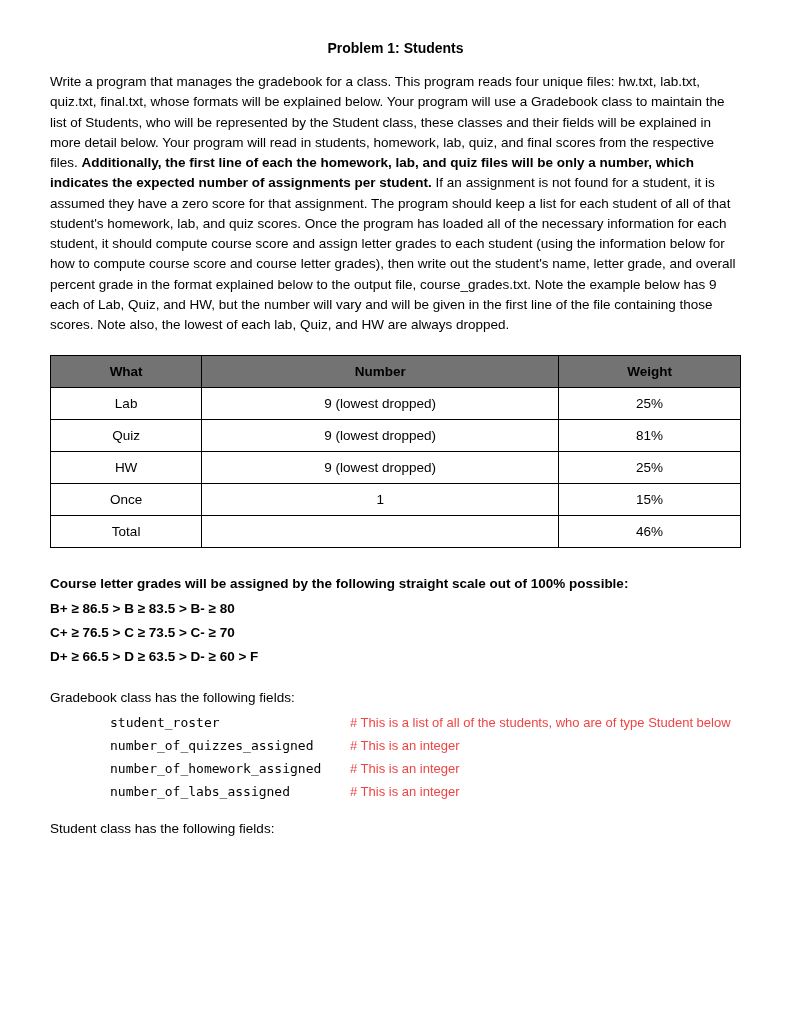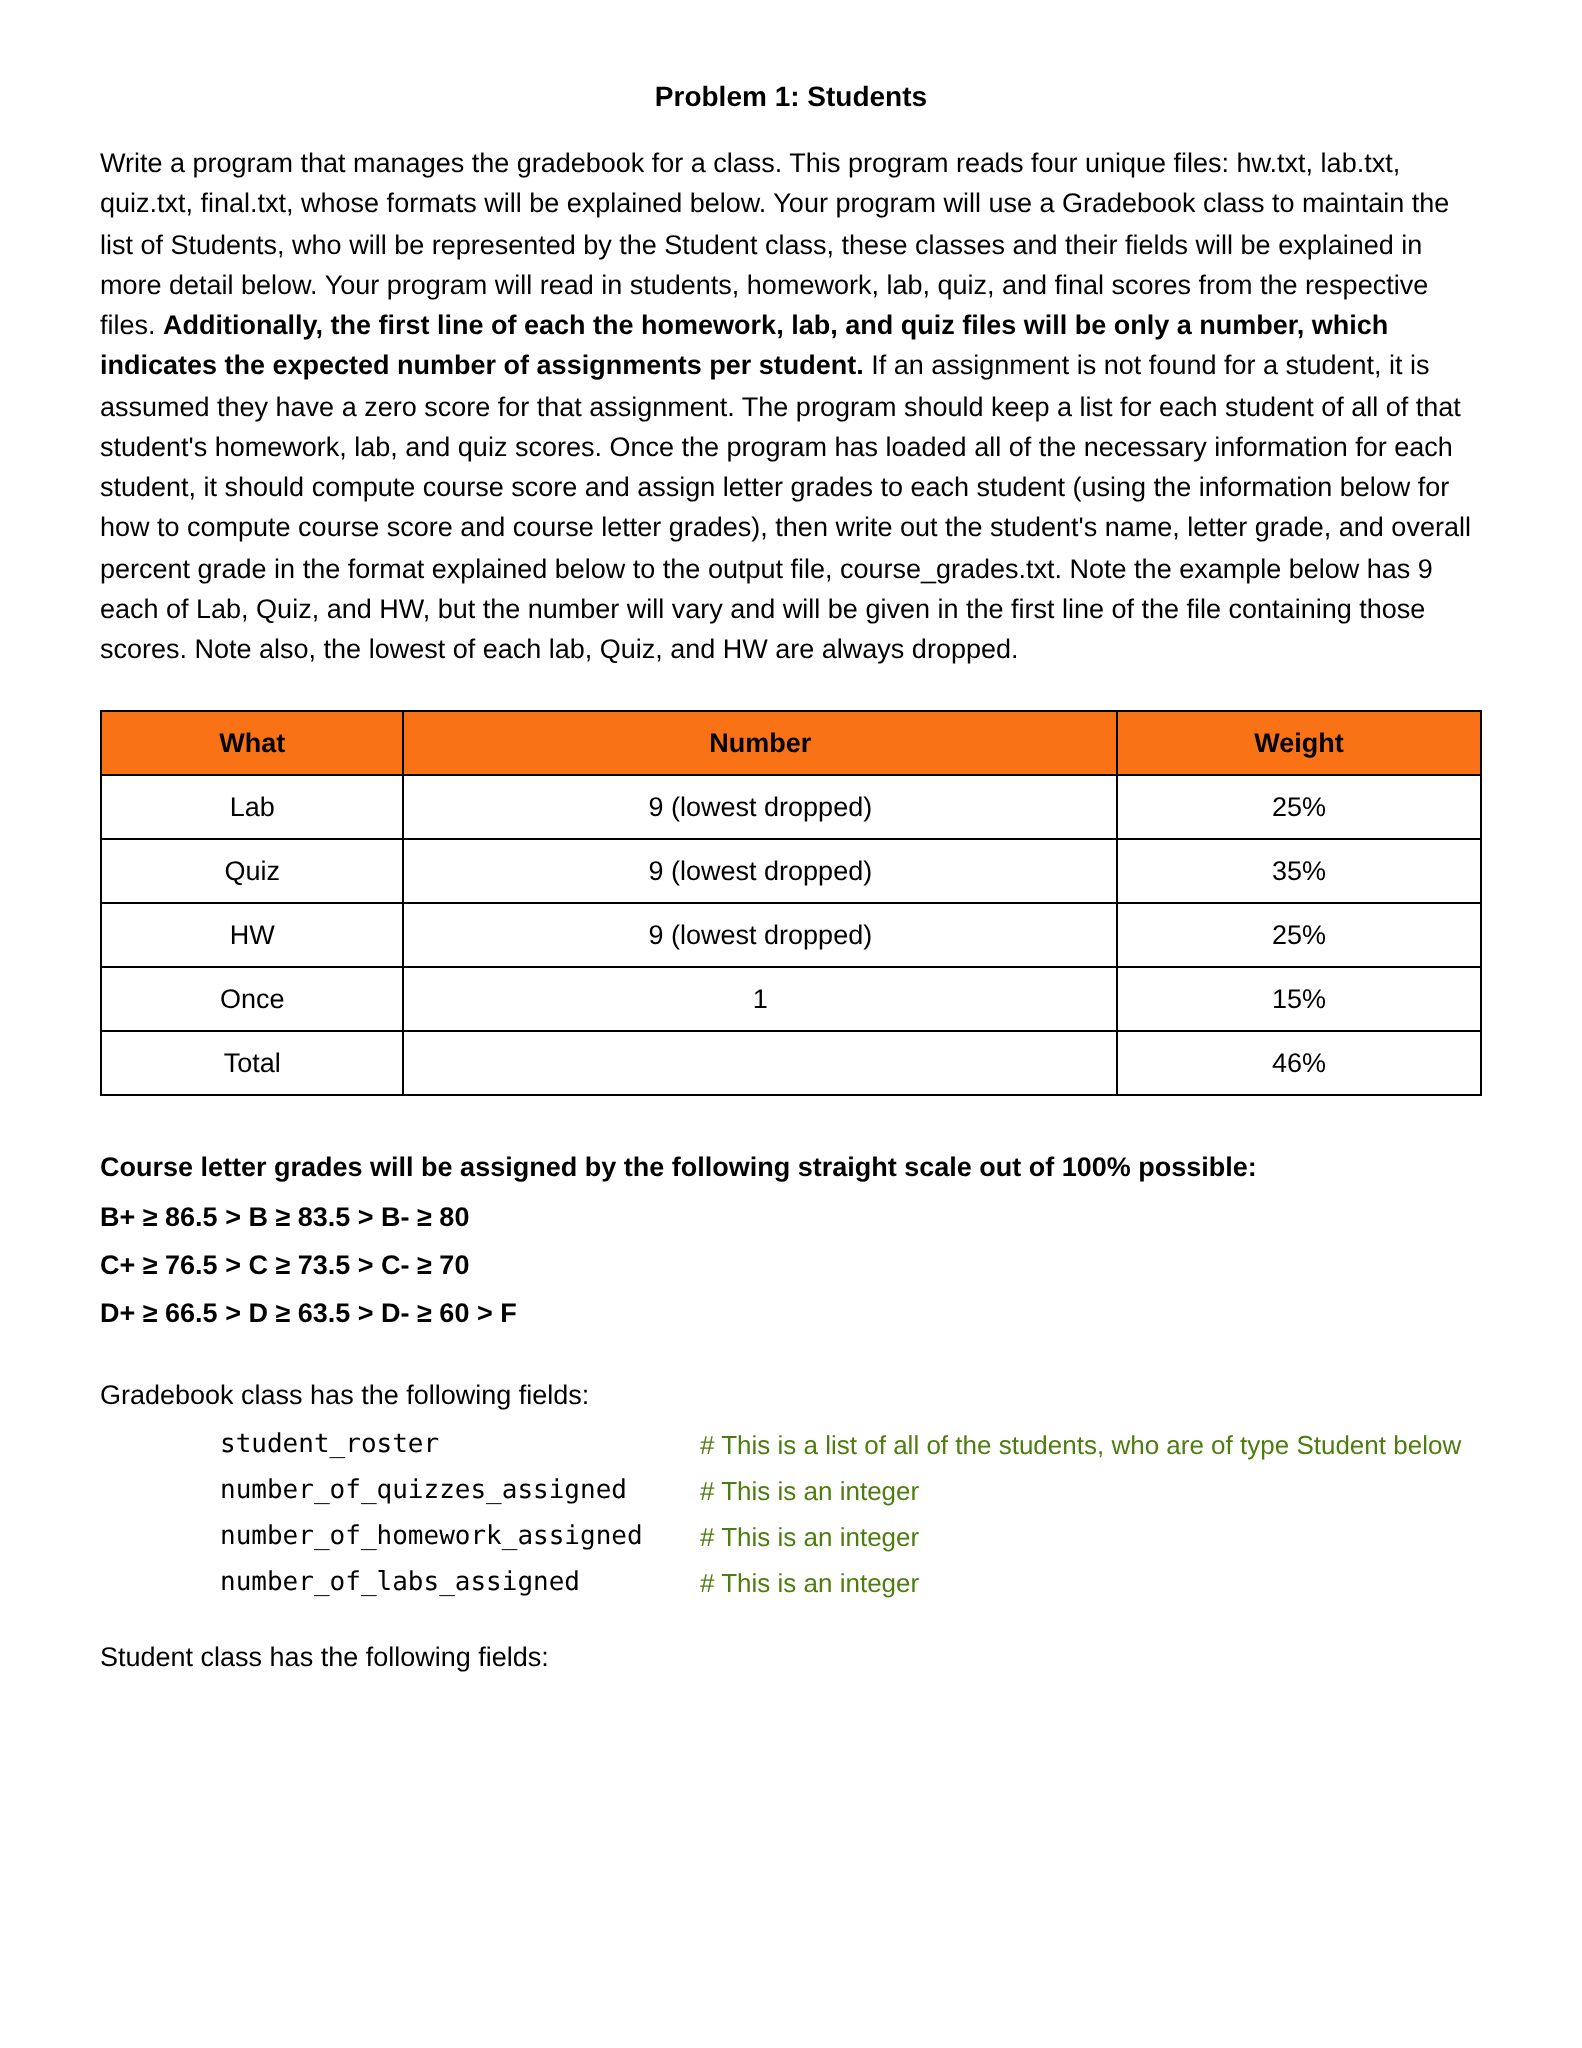--- a/index.html
+++ b/index.html
@@ -45,21 +45,21 @@
     .grade-table th,
     .grade-table td {
       border: 1px solid #000;
       padding: 8px 12px;
       text-align: center;
       font-size: 13.5px;
     }
 
     .grade-table th {
       font-weight: bold;
-      background: #f97316;
+      background: #737373;
     }
 
     .grade-scale {
       margin-bottom: 21px;
       font-size: 13.5px;
       line-height: 1.8;
       font-weight: bold;
     }
 
     .fields-section {
@@ -79,21 +79,21 @@
     }
 
     .field-name {
       min-width: 240px;
       font-family: monospace;
       font-size: 13px;
     }
 
     .field-comment {
       font-size: 13px;
-      color: #4d7c0f;
+      color: #ef4444;
     }
 
     .student-class-header {
       font-size: 13.5px;
       margin-top: 10px;
     }
   </style>
 </head>
 <body>
 
@@ -116,21 +116,21 @@
   </thead>
   <tbody id="table-body">
   <tr>
         <td>Lab</td>
         <td>9 (lowest dropped)</td>
         <td>25%</td>
       </tr>
       <tr>
         <td>Quiz</td>
         <td>9 (lowest dropped)</td>
-        <td>35%</td>
+        <td>81%</td>
       </tr>
       <tr>
         <td>HW</td>
         <td>9 (lowest dropped)</td>
         <td>25%</td>
       </tr>
       <tr>
         <td>Once</td>
         <td>1</td>
         <td>15%</td>

